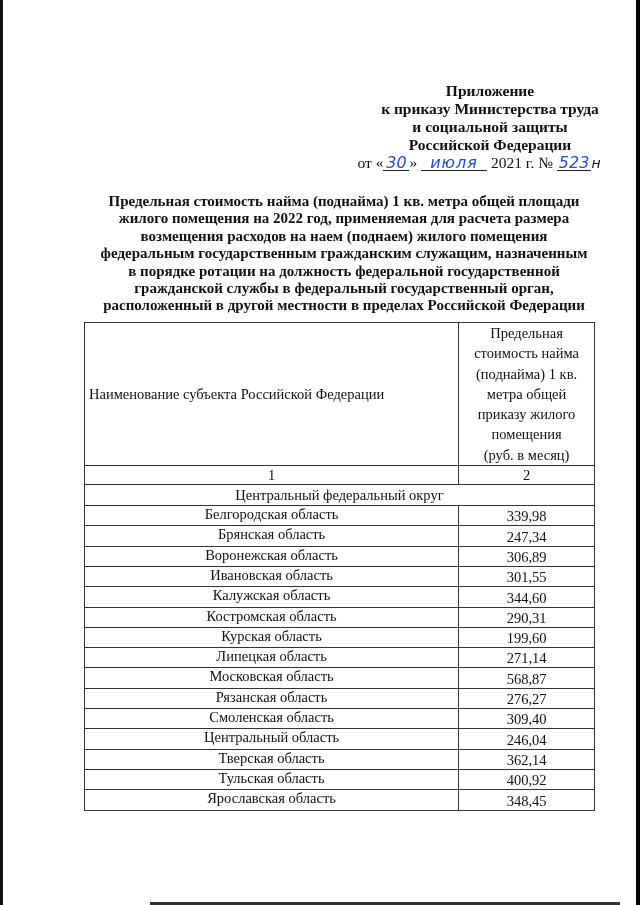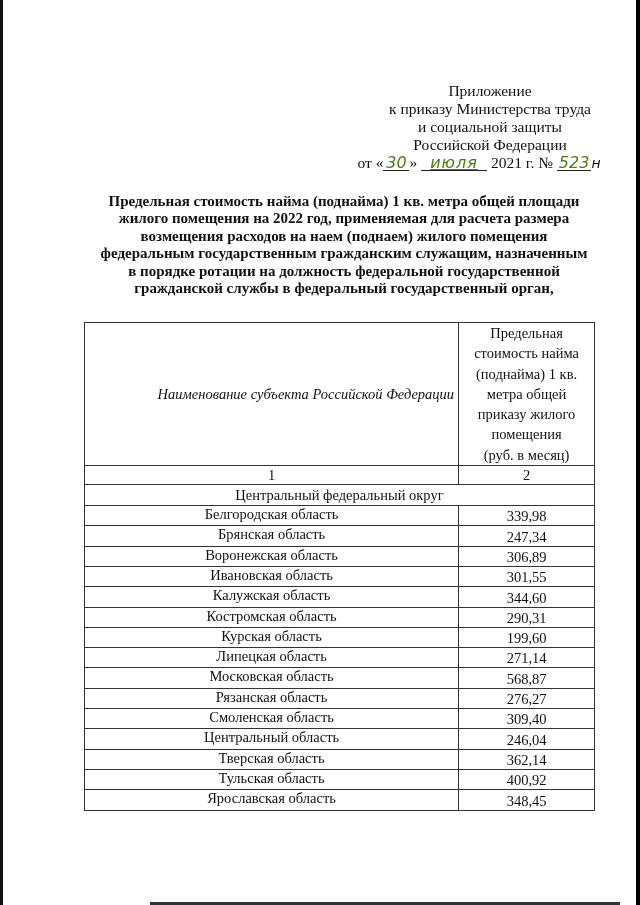--- a/index.html
+++ b/index.html
@@ -29,38 +29,38 @@
     }
     .appendix {
       position: absolute;
       left: 340px;
       top: 82px;
       width: 300px;
       text-align: center;
       font-size: 15.5px;
       line-height: 18px;
     }
-    .appendix .line { display: block; white-space: nowrap; }
+    .appendix .line { display: block; white-space: nowrap; font-weight: bold; }
     .appendix .date-line {
       display: block;
       white-space: nowrap;
       margin-left: -22px;
     }
     .hand {
       font-family: "DejaVu Sans", sans-serif;
       font-style: italic;
       font-size: 16px;
-      color: #4d7c0f;
+      color: #1d4ed8;
       display: inline-block;
       border-bottom: 1px solid #222;
       line-height: 14px;
       padding: 0 2px;
     }
     .hand.day { min-width: 22px; text-align: center; }
-    .hand.month { min-width: 62px; letter-spacing: 1px; text-decoration: underline; }
+    .hand.month { min-width: 62px; letter-spacing: 1px; }
     .hand.num { min-width: 30px; border-bottom: 1px solid #222; }
     .hand-suffix {
       font-family: "DejaVu Sans", sans-serif;
       font-style: italic;
       font-size: 14px;
     }
     .doc-title {
       position: absolute;
       left: 88px;
       top: 193px;
@@ -80,21 +80,21 @@
       font-size: 14.5px;
     }
     table.rates td, table.rates th {
       border: 1px solid #333;
       padding: 0 4px;
       font-weight: normal;
       vertical-align: middle;
     }
     .col1 { width: 369px; }
     .col2 { width: 134px; }
-    th.h-name { height: 139px; text-align: right; font-style: italic; }
+    th.h-name { height: 139px; text-align: left; }
     th.h-value {
       text-align: center;
       line-height: 20.3px;
       padding: 0 2px;
     }
     th.h-value span { display: block; white-space: nowrap; }
     tr.num-row td { text-align: center; height: 18px; line-height: 18px; padding: 0; }
     tr.district-row td { text-align: center; height: 20px; line-height: 20px; }
     tr.data-row td { height: 19.3px; line-height: 16px; }
     tr.data-row td.name { text-align: center; vertical-align: top; padding-top: 0; }
@@ -115,20 +115,21 @@
   <span class="date-line"><span>от «</span><span class="hand day">30</span><span>»</span> <span class="hand month">июля</span> <span>2021 г. №</span> <span class="hand num">523</span><span class="hand-suffix">н</span></span>
 </div>
 
 <div class="doc-title">
   <span class="tl">Предельная стоимость найма (поднайма) 1 кв. метра общей площади</span>
   <span class="tl">жилого помещения на 2022 год, применяемая для расчета размера</span>
   <span class="tl">возмещения расходов на наем (поднаем) жилого помещения</span>
   <span class="tl">федеральным государственным гражданским служащим, назначенным</span>
   <span class="tl">в порядке ротации на должность федеральной государственной</span>
   <span class="tl">гражданской службы в федеральный государственный орган,</span>
+  <span class="tl">расположенный в другой местности в пределах Российской Федерации</span>
 </div>
 
 <table class="rates">
   <colgroup>
     <col class="col1">
     <col class="col2">
   </colgroup>
   <tbody>
       <tr>
     <th class="h-name">Наименование субъекта Российской Федерации</th>

